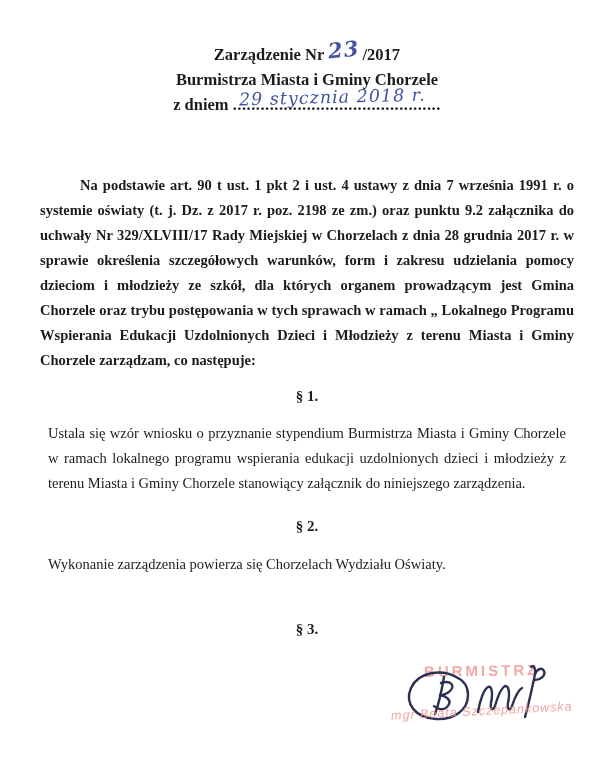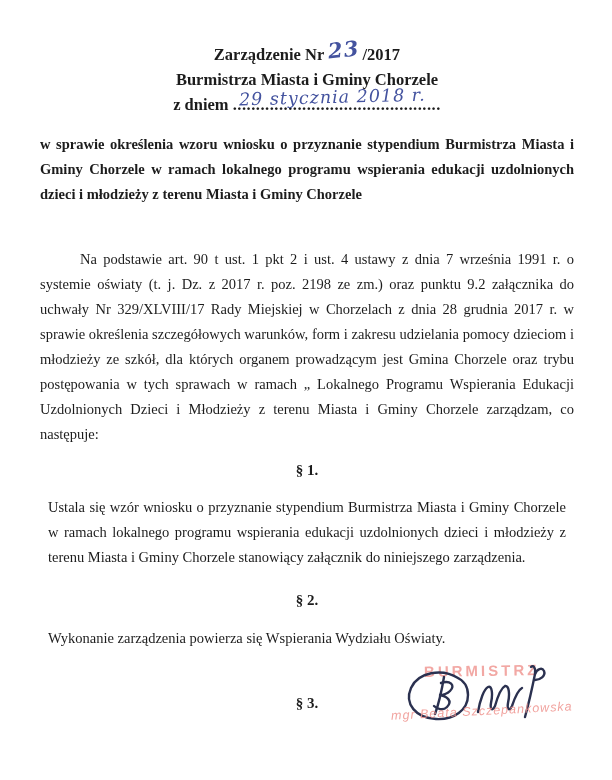--- a/index.html
+++ b/index.html
@@ -55,22 +55,22 @@
   }
   
   .subject{
     margin-top:15px;
     font-weight:bold;
     font-size:14.5px;
     line-height:25px;
     text-align:justify;
   }
   .legal-basis{
-    margin-top:40px;
-    font-weight:normal;
+    margin-top:56px;
+    font-weight:bold;
     font-size:14.5px;
     line-height:25px;
     text-align:justify;
     text-indent:40px;
   }
   .section-heading{
     text-align:center;
     font-weight:bold;
     font-size:15px;
   }
@@ -126,29 +126,28 @@
       <div>Burmistrza Miasta i Gminy Chorzele</div>
       <div>
         <span>z dniem</span>
         <span class="date-line">
           <span class="date-dots">.............................................</span>
           <span class="hand hw-date">29 stycznia 2018 r.</span>
         </span>
       </div>
     </div>
 
-    <p class="subject">w sprawie określenia wzoru wniosku o przyznanie stypendium Burmistrza Miasta i Gminy Chorzele w ramach lokalnego programu wspierania edukacji uzdolnionych dzieci i młodzieży z terenu Miasta i Gminy Chorzele</p>
 
     <p class="legal-basis">Na podstawie art. 90 t ust. 1 pkt 2 i ust. 4 ustawy z dnia 7 września 1991 r. o systemie oświaty (t. j. Dz. z 2017 r. poz. 2198 ze zm.) oraz punktu 9.2 załącznika do uchwały Nr 329/XLVIII/17 Rady Miejskiej w Chorzelach z dnia 28 grudnia 2017 r. w sprawie określenia szczegółowych warunków, form i zakresu udzielania pomocy dzieciom i młodzieży ze szkół, dla których organem prowadzącym jest Gmina Chorzele oraz trybu postępowania w tych sprawach w ramach „ Lokalnego Programu Wspierania Edukacji Uzdolnionych Dzieci i Młodzieży z terenu Miasta i Gminy Chorzele   zarządzam, co następuje:</p>
 
     <div class="section-heading sh-1">§ 1.</div>
     <p class="section-body sb-1">Ustala się  wzór wniosku o przyznanie stypendium Burmistrza Miasta i Gminy Chorzele w ramach lokalnego programu wspierania edukacji uzdolnionych dzieci i młodzieży z terenu Miasta i Gminy Chorzele stanowiący załącznik do niniejszego zarządzenia.</p>
 
     <div class="section-heading sh-2">§ 2.</div>
-    <p class="section-body sb-2">Wykonanie zarządzenia powierza się Wspierania Wydziału Oświaty.</p>
+    <p class="section-body sb-2">Wykonanie zarządzenia powierza się Chorzelach Wydziału Oświaty.</p>
 
     <div class="section-heading sh-3">§ 3.</div>
 
   </div>
 
   <div class="stamp-title">BURMISTRZ</div>
 
   <svg class="signature-svg" width="172" height="66" viewBox="0 0 172 66" fill="none">
     <g stroke="#2b3150" stroke-width="2.4" stroke-linecap="round" fill="none">
 

